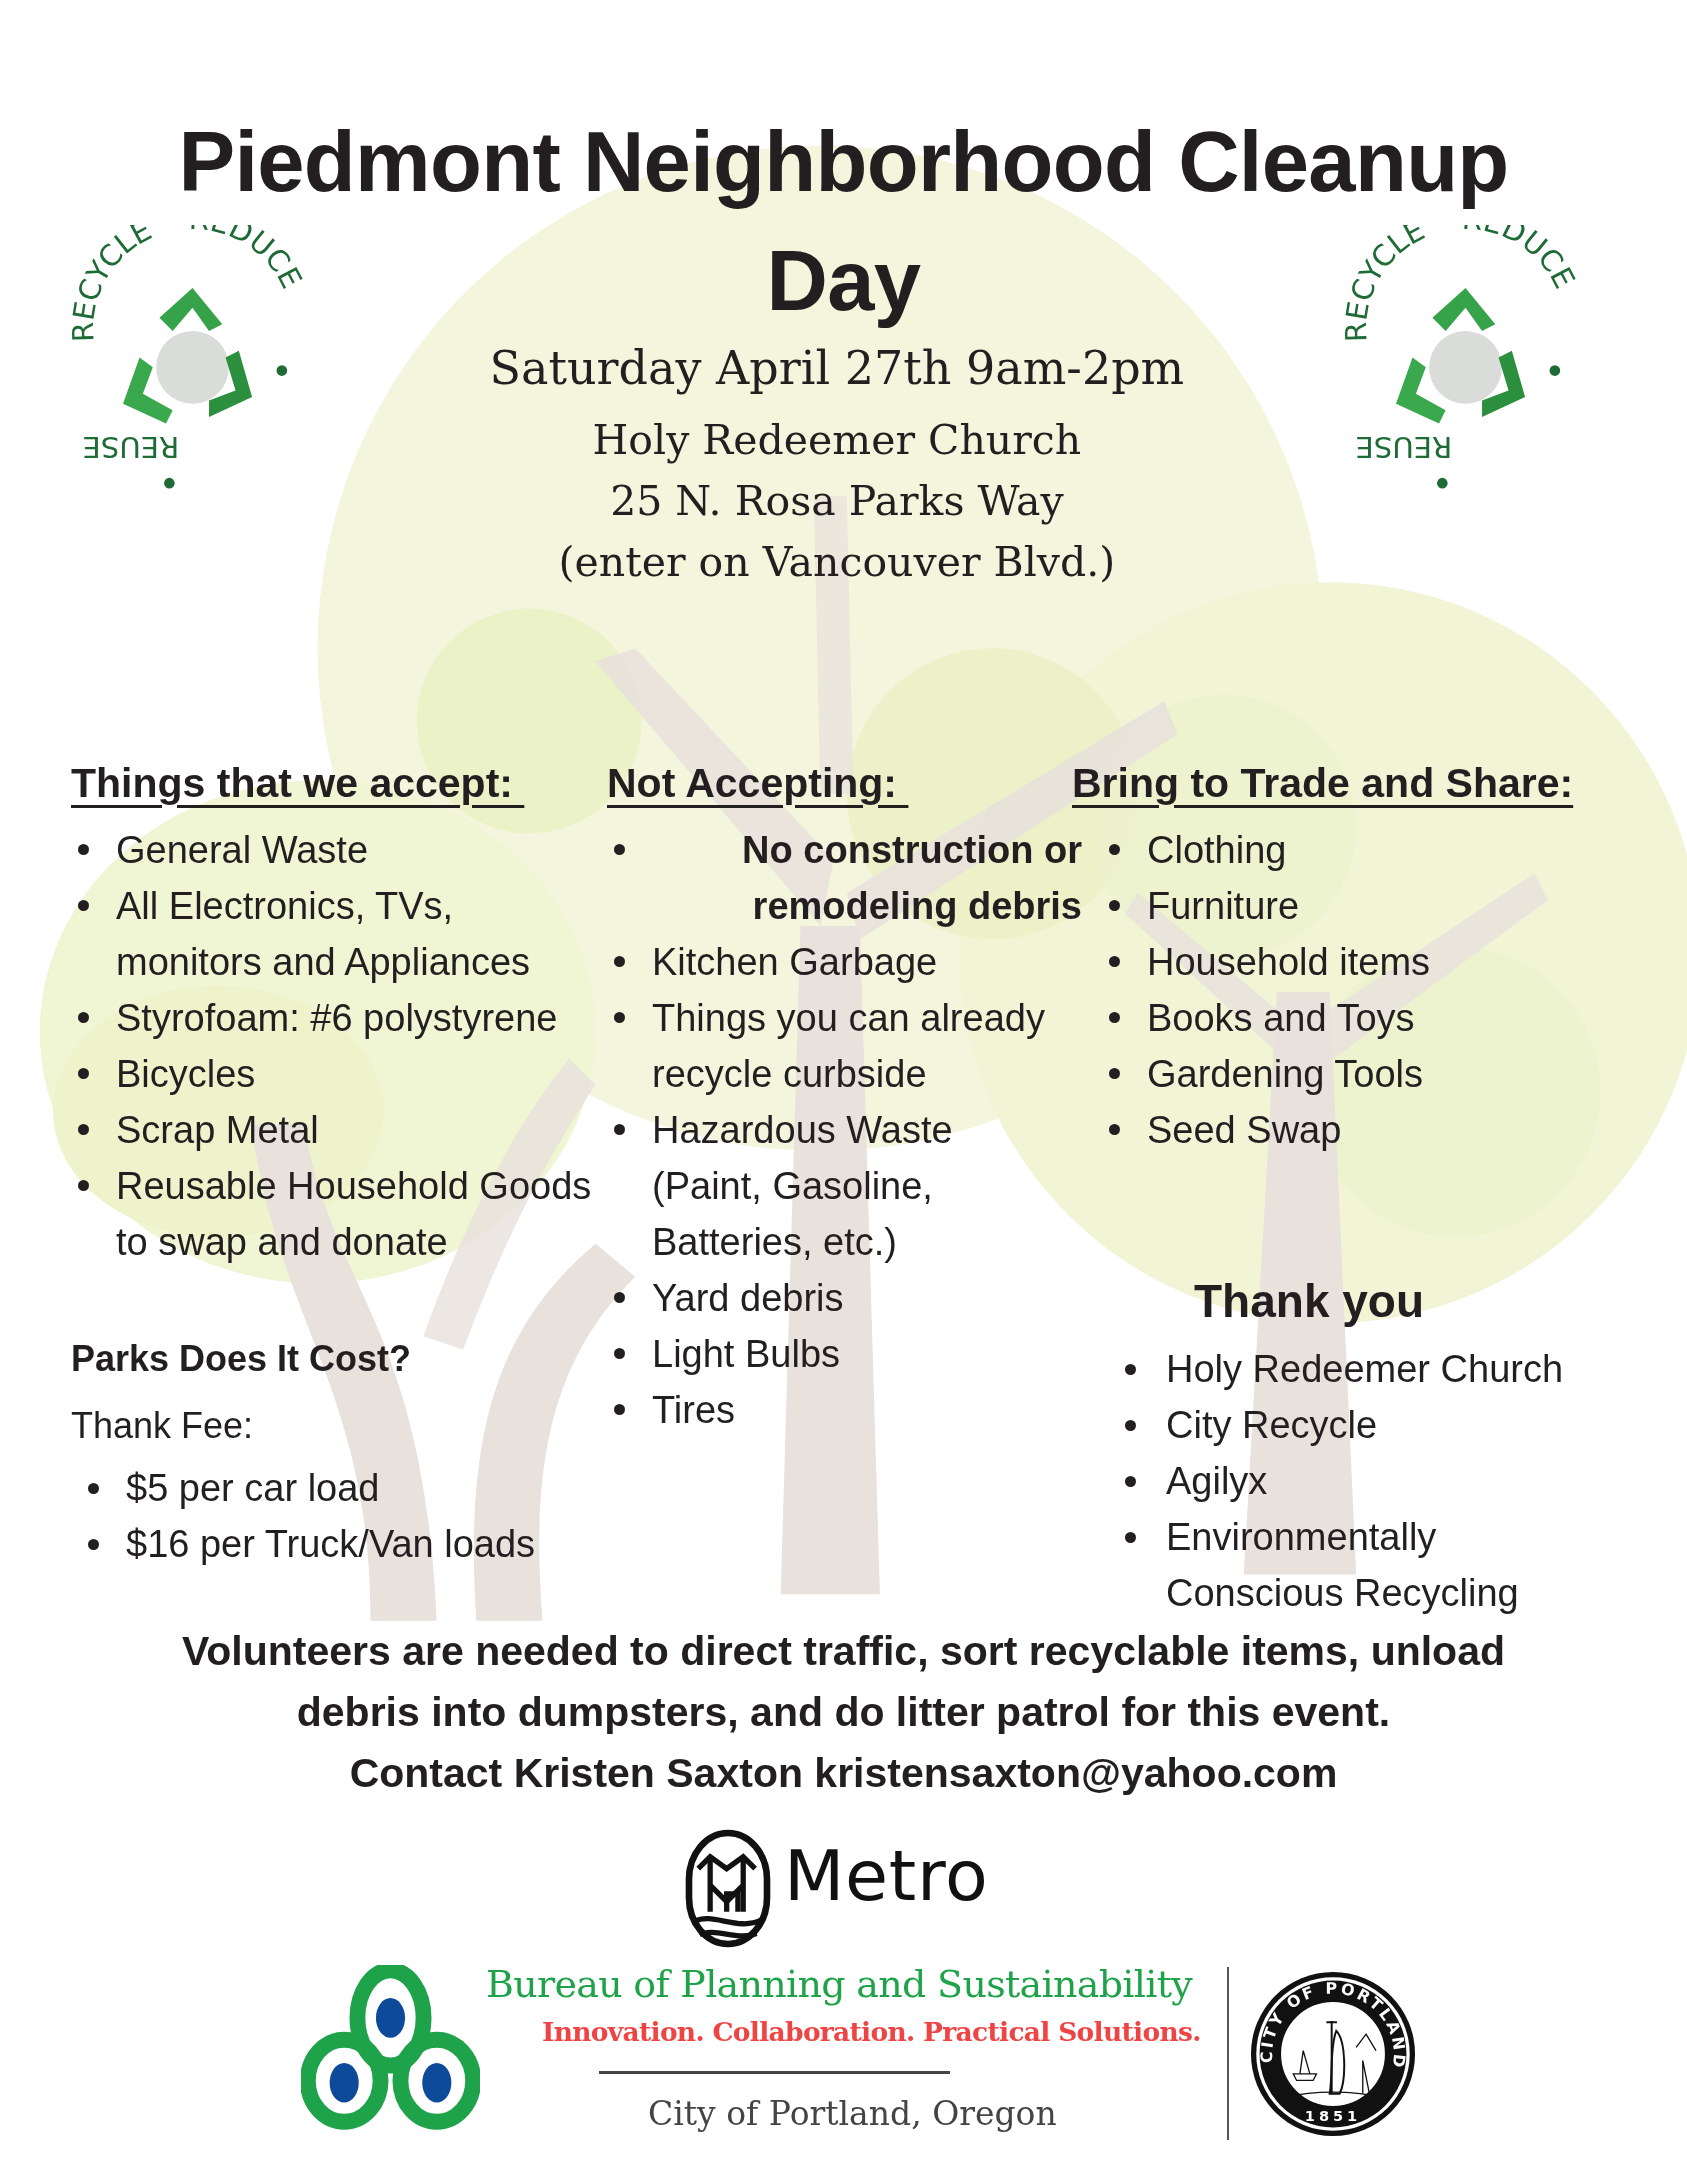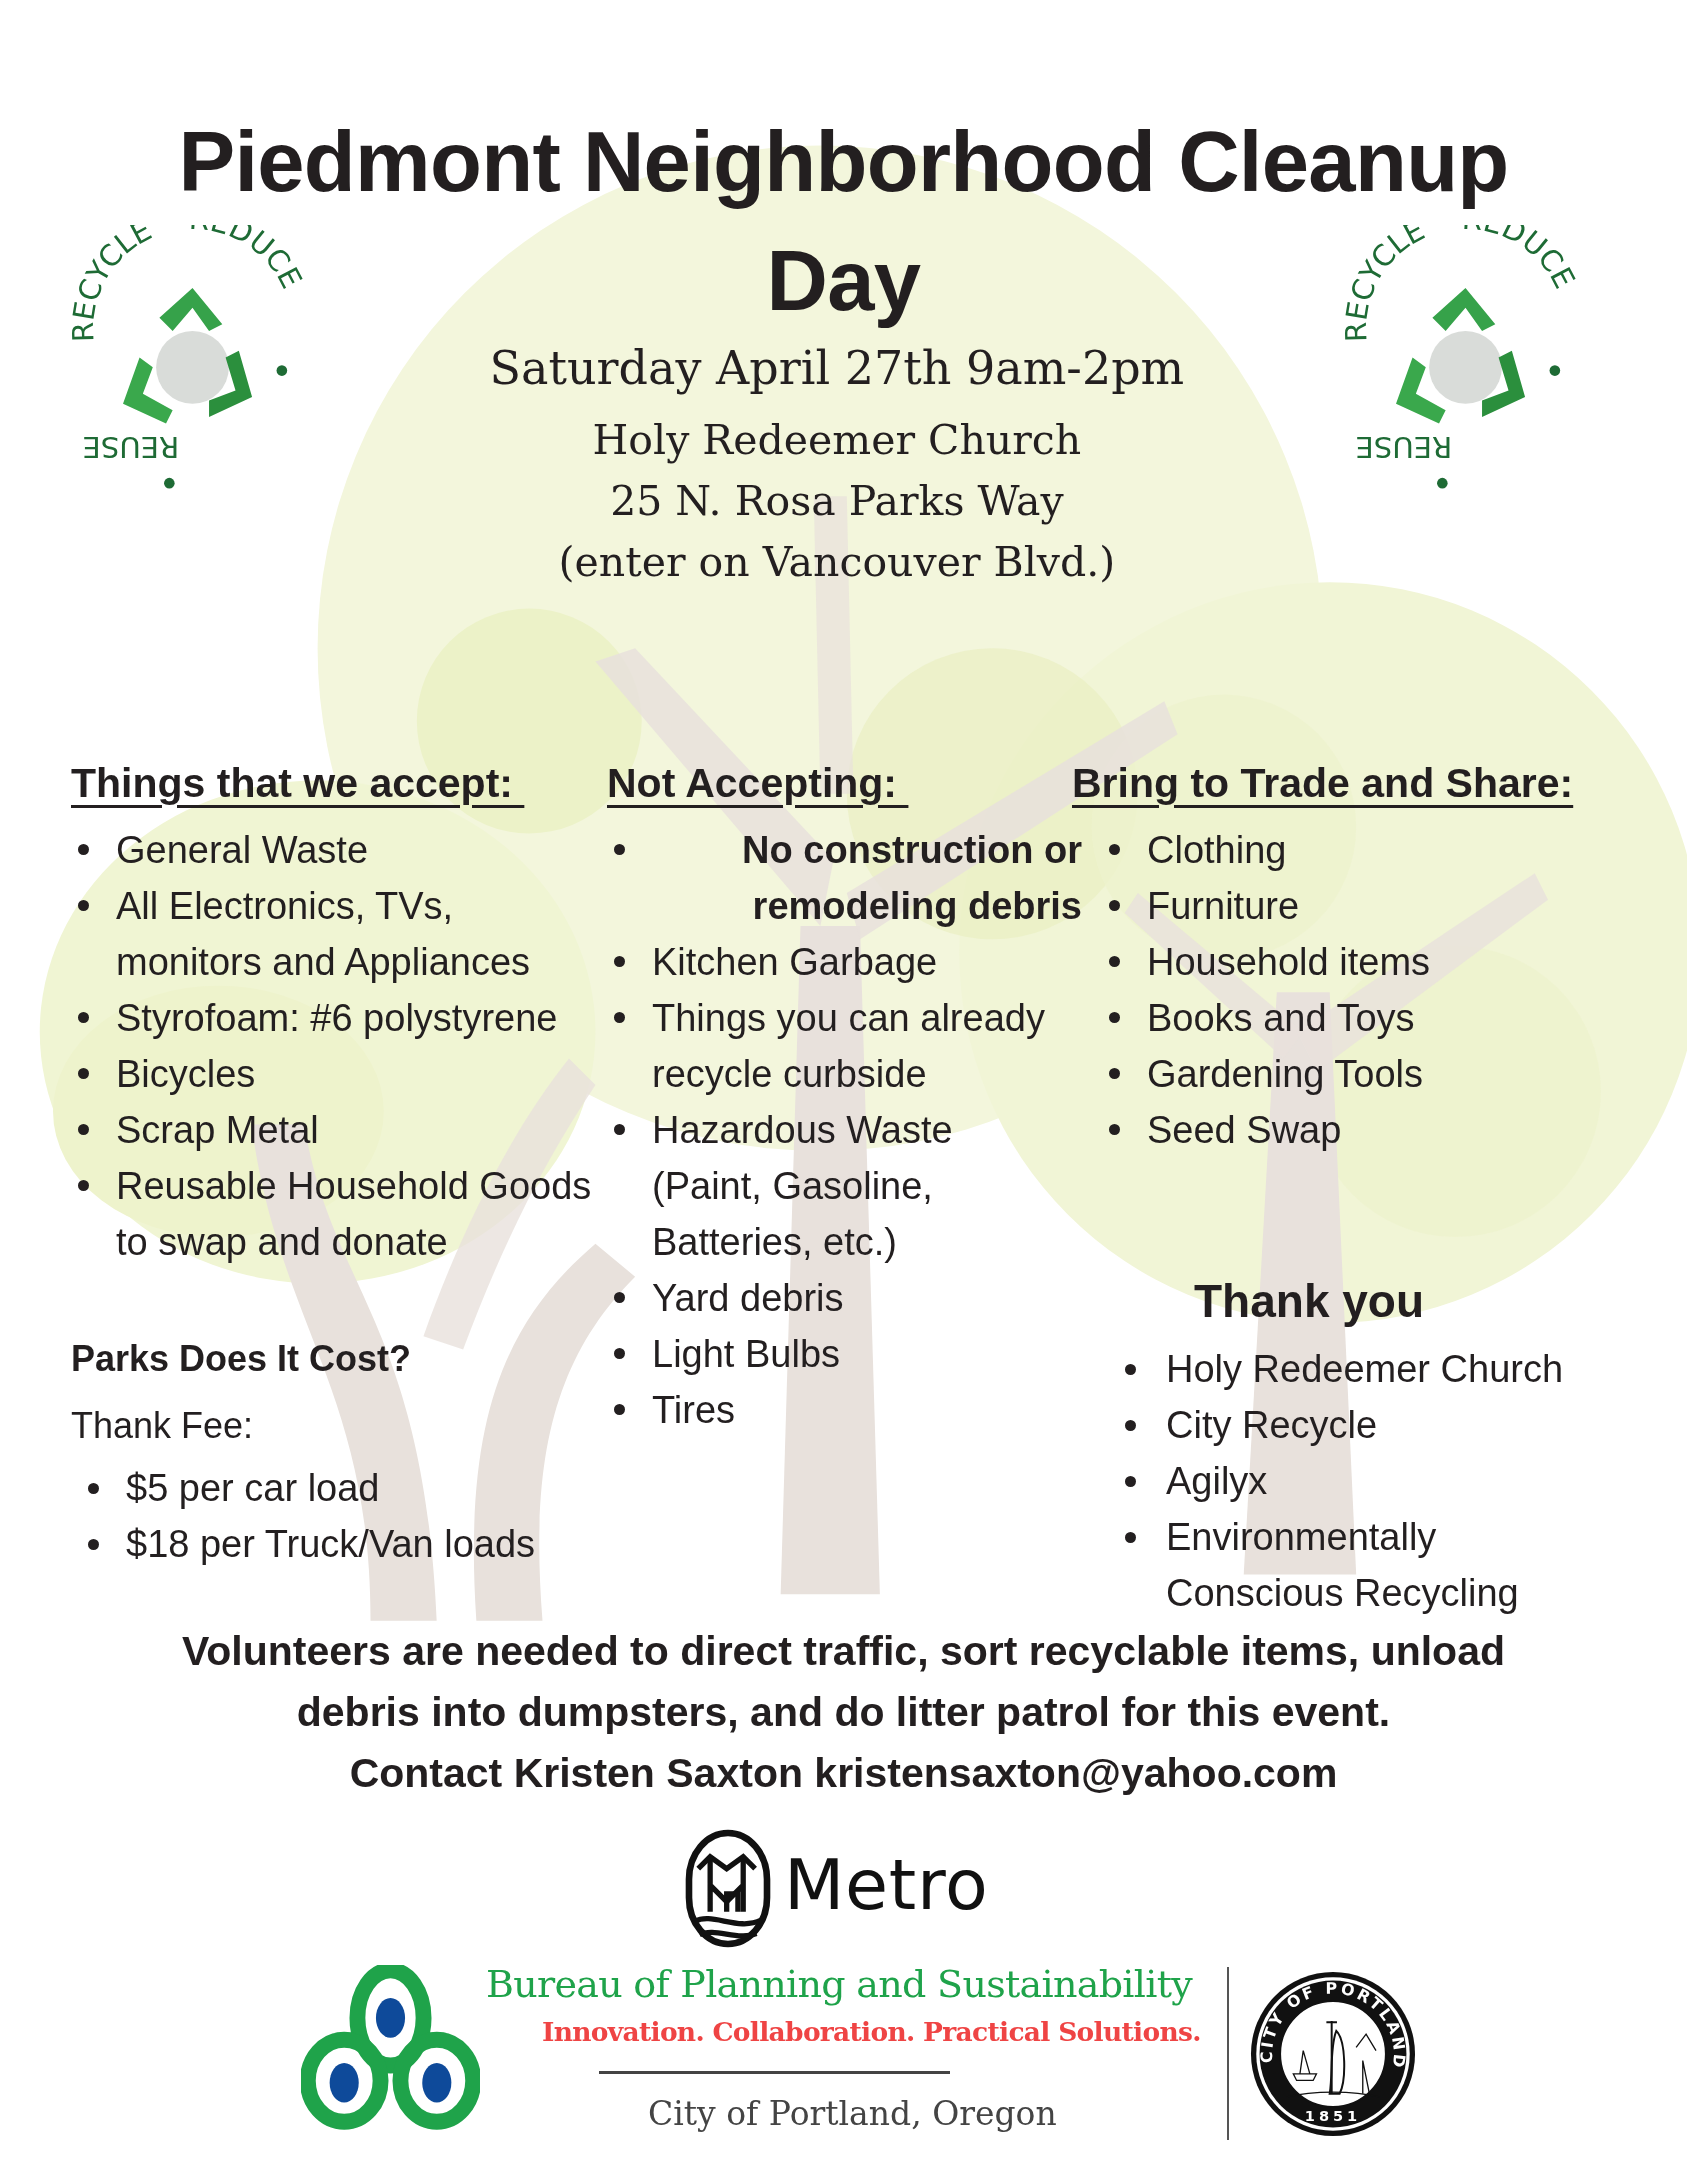--- a/index.html
+++ b/index.html
@@ -56,21 +56,21 @@
   .thanks ul { margin-top: 13.2px; }
   .thanks ul li { padding-left: 48px; }
 
   .volunteer {
     left: 0; width: 1687px; top: 1621px; text-align: center;
     font-weight: bold; font-size: 41px; line-height: 61px;
   }
 
   .metro { left: 685px; top: 1829px; }
   .metro-text {
-    position: absolute; left: 99px; top: 15px; font-size: 70px; color: #111;
+    position: absolute; left: 99px; top: 6px; font-size: 70px; color: #111;
     font-family: "DejaVu Sans", sans-serif; letter-spacing: 0.7px;
   }
   .bps { left: 301px; top: 1962px; }
   .bps-title {
     position: absolute; left: 185px; top: 0; font-family: "DejaVu Serif", serif;
     font-size: 38px; color: #1fa34a; white-space: nowrap; letter-spacing: -0.7px; text-align: right;
   }
   .bps-tag {
     position: absolute; left: 241px; top: 54px; font-family: "DejaVu Serif", serif;
     font-size: 26.5px; color: #ef4444; white-space: nowrap; font-weight: bold; letter-spacing: -0.7px;
@@ -193,21 +193,21 @@
       <li>Gardening Tools</li>
       <li>Seed Swap</li>
     </ul>
   </div>
 
   <div class="abs cost">
     <div class="cost-head">Parks Does It Cost?</div>
     <div class="cost-sub">Thank Fee:</div>
     <ul class="list">
       <li>$5 per car load</li>
-      <li>$18 per Truck/Van loads</li>
+      <li>$16 per Truck/Van loads</li>
     </ul>
   </div>
 
   <div class="abs thanks">
     <div class="thanks-head">Thank you</div>
     <ul class="list">
       <li>Holy Redeemer Church</li>
       <li>City Recycle</li>
       <li>Agilyx</li>
       <li><span style="display:inline-block;width:397px">Environmentally Conscious Recycling</span></li>

